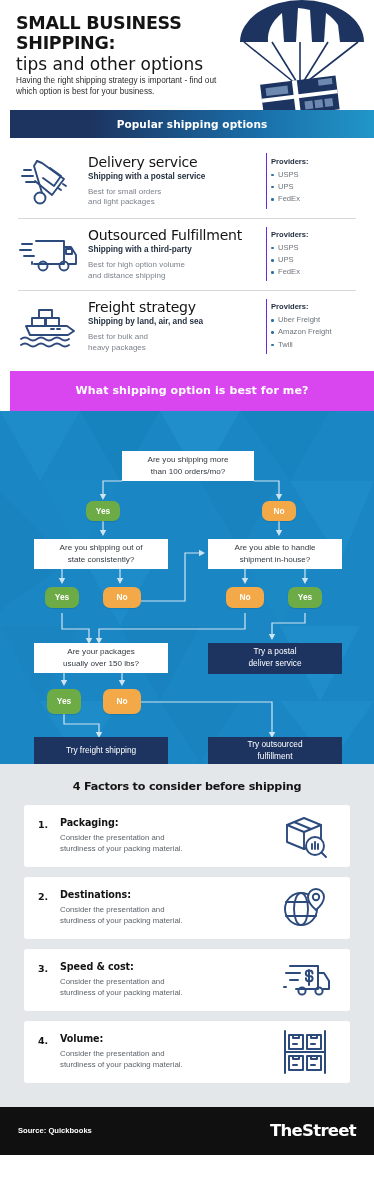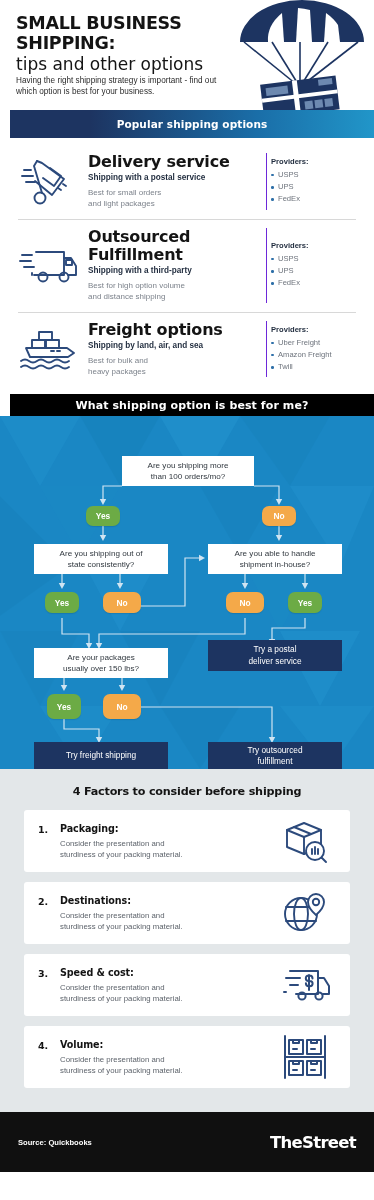--- a/index.html
+++ b/index.html
@@ -53,22 +53,22 @@
     margin-left: 10px;
   }
   .banner-label {
     color: #ffffff;
     font-family: "DejaVu Sans", sans-serif;
     font-weight: 700;
     font-size: 10.5px;
     letter-spacing: 0.1px;
   }
   .banner-dark {
-    background: #000000;
-    height: 22px;
+    background: #d946ef;
+    height: 40px;
   }
   .banner-dark .banner-label { font-size: 11px; }
 
   
   .options { background: #ffffff; padding: 6px 0 8px 0; }
   .opt-row {
     display: flex;
     align-items: center;
     padding: 9px 12px 9px 10px;
     position: relative;
@@ -76,22 +76,22 @@
   .opt-row + .opt-row::before {
     content: "";
     position: absolute;
     left: 18px; right: 18px; top: 0;
     height: 1px; background: #d8d8d8;
   }
   .opt-icon { width: 78px; flex: 0 0 78px; display: flex; justify-content: center; align-items: center; }
   .opt-mid { flex: 1 1 auto; padding-right: 8px; }
   .opt-name {
     font-family: "DejaVu Sans", sans-serif;
-    font-weight: 700;
-    font-size: 16px;
+    font-weight: 400;
+    font-size: 14px;
     color: #141414;
     letter-spacing: -0.2px;
     line-height: 1.15;
   }
   .opt-sub {
     font-weight: 700;
     font-size: 8.2px;
     color: #1f2b3d;
     margin-top: 2px;
     line-height: 1.3;
@@ -200,21 +200,21 @@
     margin-top: 4px;
     font-size: 7.8px;
     color: #5d636b;
     line-height: 1.42;
   }
   .ficon { flex: 0 0 62px; width: 62px; display: flex; justify-content: center; align-items: center; }
 
   
   .footer {
     background: #101010;
-    height: 60px;
+    height: 48px;
     display: flex;
     align-items: center;
     justify-content: space-between;
     padding: 8px 18px;
   }
   .src { color: #ffffff; font-size: 7.6px; font-weight: 700; }
   .brand {
     color: #ffffff;
     font-family: "DejaVu Sans", sans-serif;
     font-weight: 700;
@@ -326,21 +326,21 @@
         <rect x="21" y="9" width="13" height="8"></rect>
         <rect x="14" y="17" width="13" height="8"></rect>
         <rect x="28" y="17" width="13" height="8"></rect>
         <path d="M8 25 H49 L56 30 L50 34 H12 Z"></path>
         <path d="M33 28 h3 M39 28 h3"></path>
         <path d="M3 38 q4 -3 8 0 t8 0 t8 0 t8 0 t8 0 t8 0"></path>
         <path d="M3 44 q4 -3 8 0 t8 0 t8 0 t8 0 t8 0 t8 0"></path>
       </svg>
     </div>
     <div class="opt-mid">
-      <div class="opt-name">Freight options</div>
+      <div class="opt-name">Freight strategy</div>
       <div class="opt-sub">Shipping by land, air, and sea</div>
       <div class="opt-best">
         <span>Best for bulk and</span><br>
         <span>heavy packages</span>
       </div>
     </div>
     <div class="opt-prov">
       <div class="prov-title">Providers:</div>
       <div class="prov-item">Uber Freight</div>
       <div class="prov-item">Amazon Freight</div>
@@ -454,21 +454,21 @@
     <div class="fbox chip no" style="left:226px; top:176px; width:38px; height:21px;">No</div>
     <div class="fbox chip yes" style="left:288px; top:176px; width:34px; height:21px;">Yes</div>
 
     <div class="fbox q" style="left:34px; top:232px; width:134px; height:30px;">
       <div>
         <span>Are your packages</span><br>
         <span>usually over 150 lbs?</span>
       </div>
     </div>
 
-    <div class="fbox res" style="left:208px; top:224px; width:134px; height:31px;">
+    <div class="fbox res" style="left:208px; top:232px; width:134px; height:31px;">
       <div>
         <span>Try a postal</span><br>
         <span>deliver service</span>
       </div>
     </div>
 
     <div class="fbox chip yes" style="left:47px; top:278px; width:34px; height:25px;">Yes</div>
     <div class="fbox chip no" style="left:103px; top:278px; width:38px; height:25px;">No</div>
 
     <div class="fbox res" style="left:34px; top:326px; width:134px; height:28px;text-align:center;">Try freight shipping</div>

